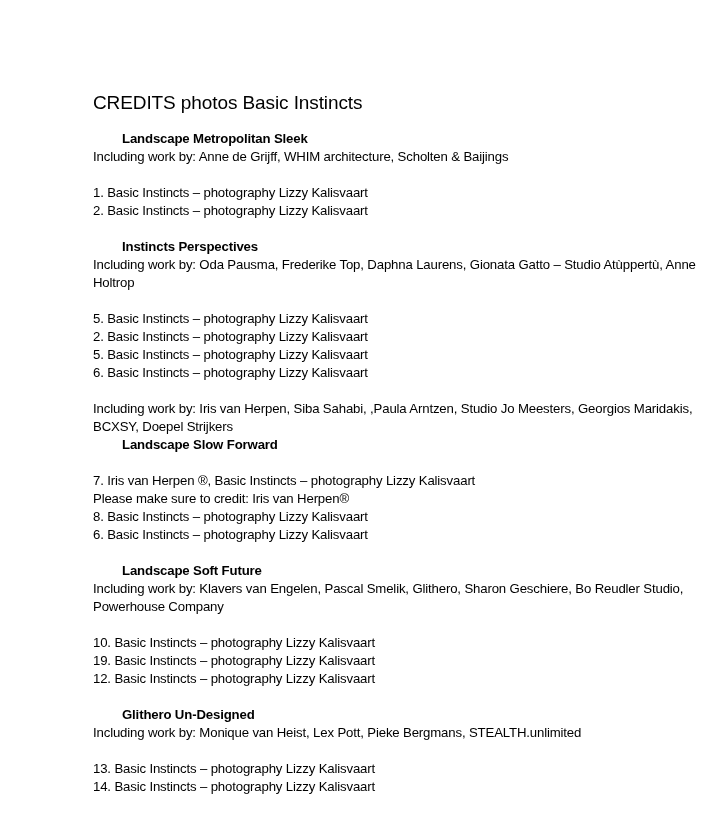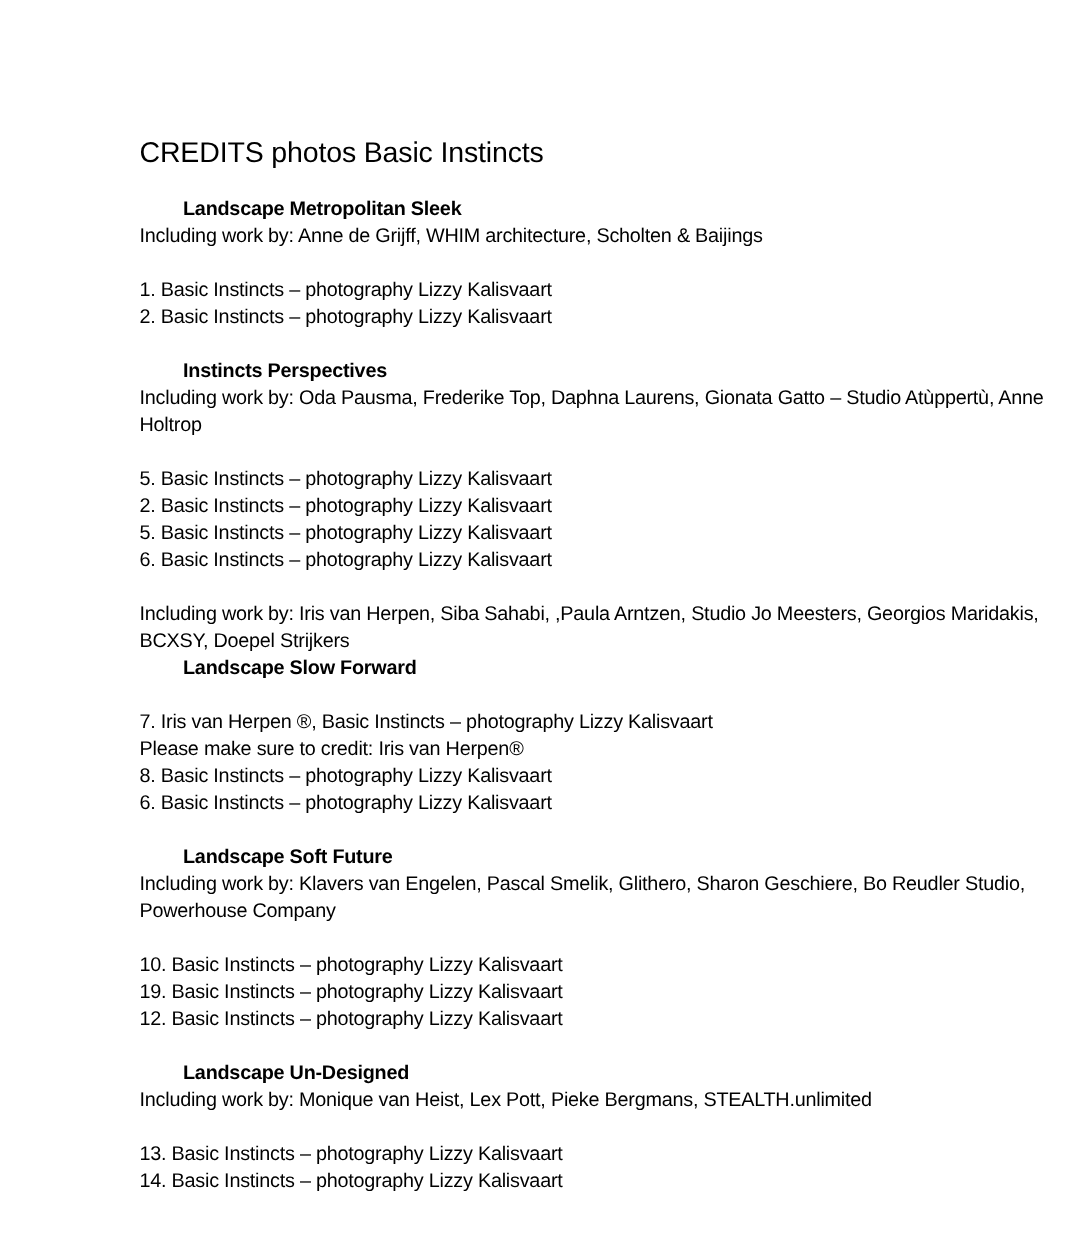--- a/index.html
+++ b/index.html
@@ -88,19 +88,19 @@
     <span class="line section-heading">Landscape Soft Future</span>
     <span class="line wrap">Including work by: Klavers van Engelen, Pascal Smelik, Glithero, Sharon Geschiere, Bo Reudler Studio, Powerhouse Company</span>
     <span class="blank"></span>
     <span class="line">10. Basic Instincts – photography Lizzy Kalisvaart</span>
     <span class="line">19. Basic Instincts – photography Lizzy Kalisvaart</span>
     <span class="line">12. Basic Instincts – photography Lizzy Kalisvaart</span>
     <span class="blank"></span>
   </div>
 
   <div>
-    <span class="line section-heading">Landscape Un-Designed</span>
+    <span class="line section-heading">Glithero Un-Designed</span>
     <span class="line wrap">Including work by: Monique van Heist, Lex Pott, Pieke Bergmans, STEALTH.unlimited</span>
     <span class="blank"></span>
     <span class="line">13. Basic Instincts – photography Lizzy Kalisvaart</span>
     <span class="line">14. Basic Instincts – photography Lizzy Kalisvaart</span>
   </div>
 </div>
 
 </body></html>

